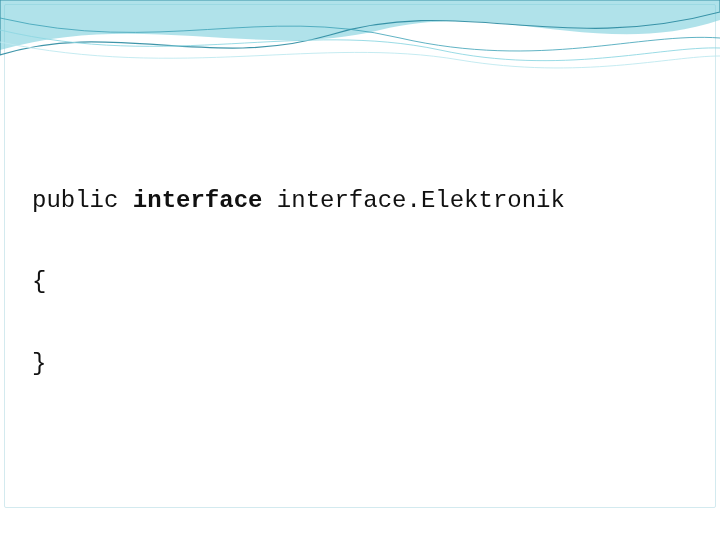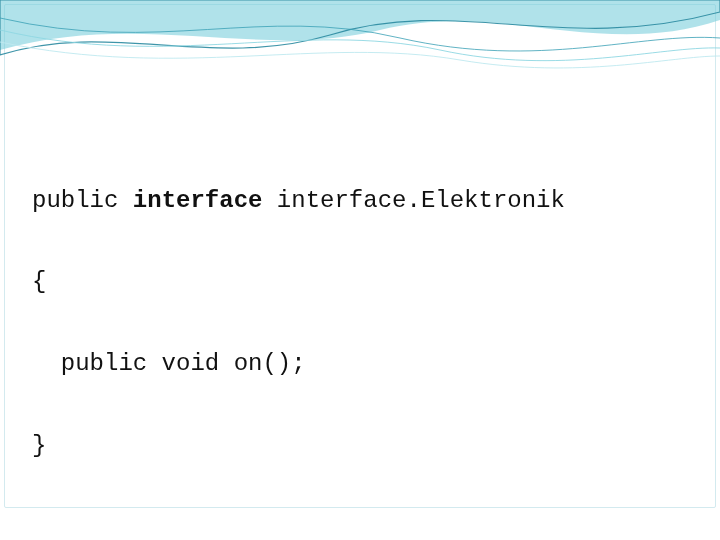--- a/index.html
+++ b/index.html
@@ -55,16 +55,15 @@
       <path d="M0,0 L720,0 L720,12 C560,55 460,-5 330,35 C210,70 110,20 0,55 Z" fill="none" stroke="#2a8aa0" stroke-width="1.2" opacity="0.9"></path>
       <path d="M0,18 C160,55 260,5 400,38 C540,70 640,32 720,38" fill="none" stroke="#3aa0b5" stroke-width="1" opacity="0.8"></path>
       <path d="M0,30 C170,70 300,20 440,50 C560,76 660,46 720,48" fill="none" stroke="#8fd7e2" stroke-width="1" opacity="0.9"></path>
       <path d="M0,42 C180,80 320,36 460,60 C580,80 670,56 720,56" fill="none" stroke="#bfe9ef" stroke-width="1" opacity="0.9"></path>
     </svg>
   </div>
 
   <div class="code-block">
 <div><span>public </span><span class="kw">interface</span><span> interface.Elektronik</span></div>
 <div><span>{</span></div>
-<div><span class="indent"></span><span>public void on();</span></div>
 <div><span>}</span></div>
   </div>
 </div>
 
 </body></html>

